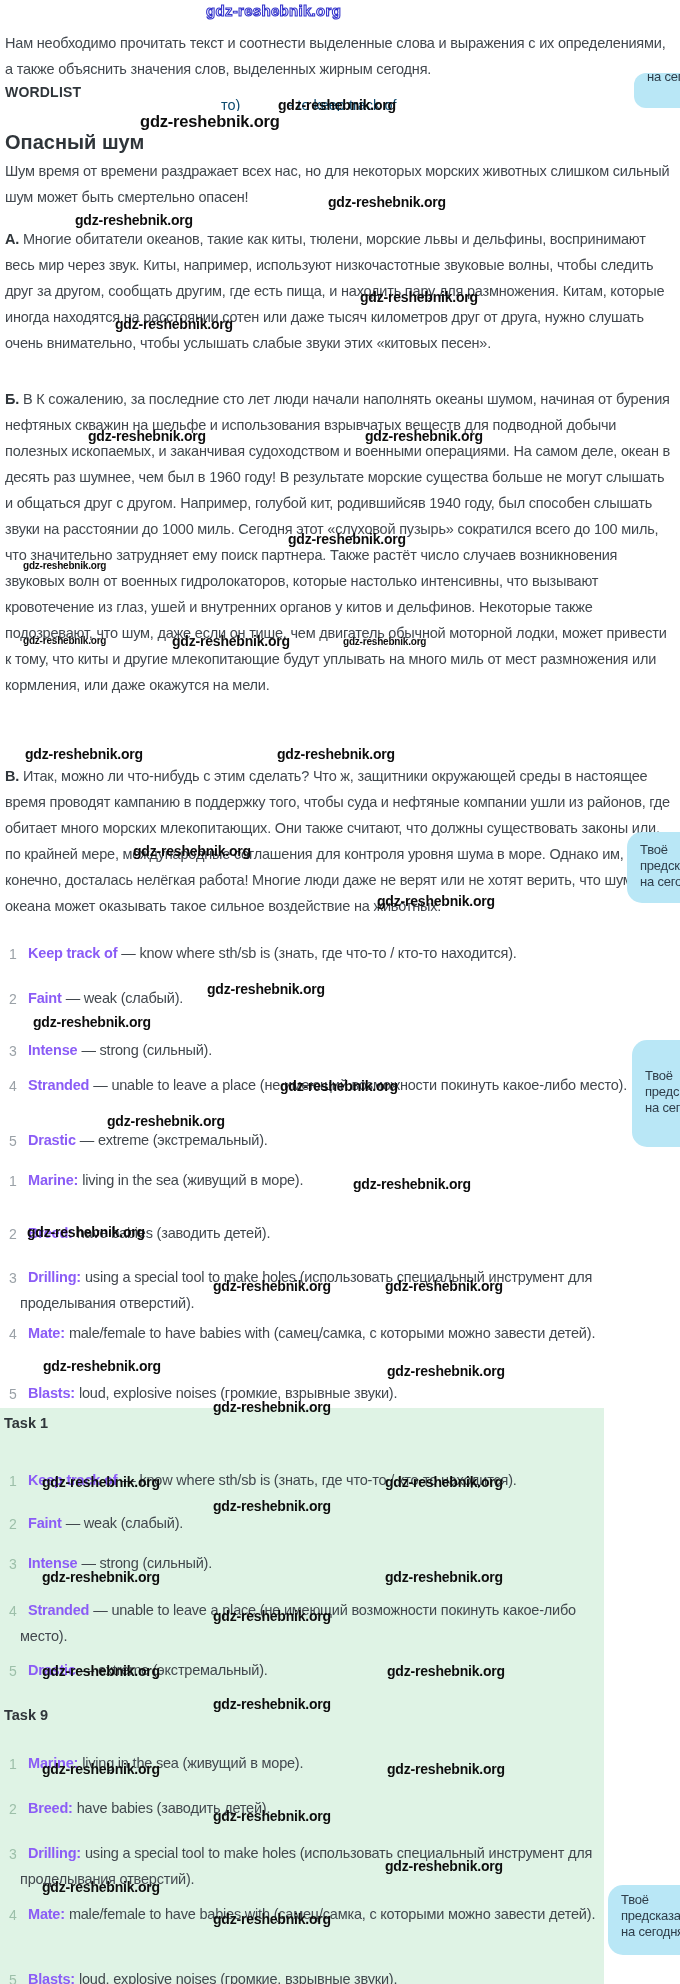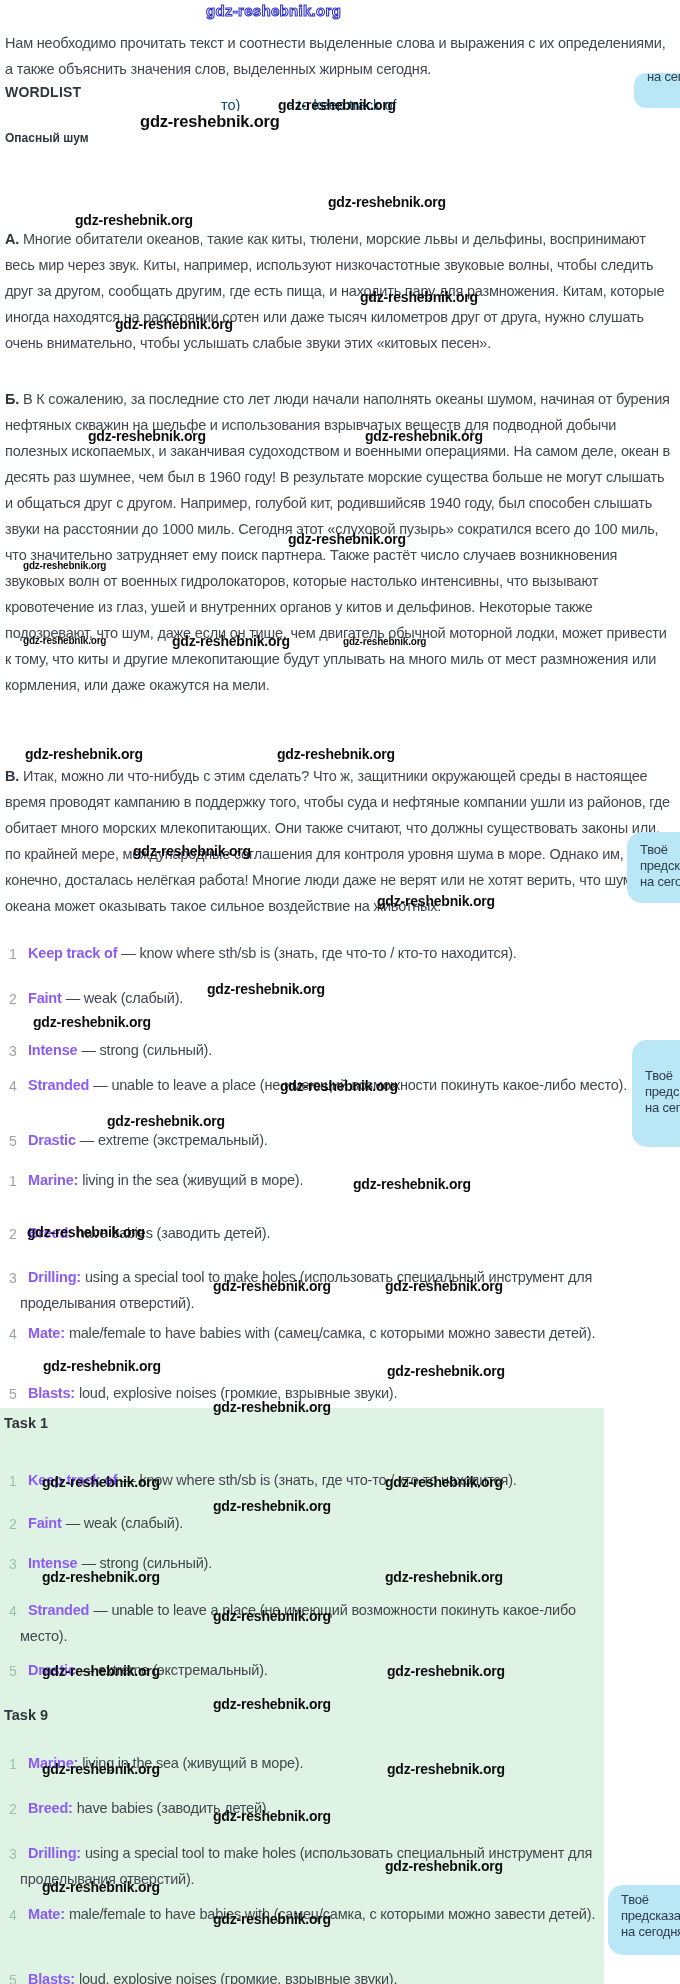--- a/index.html
+++ b/index.html
@@ -4,21 +4,21 @@
 <style>
   html,body{margin:0;padding:0;background:#ffffff;}
   #screen{position:relative;width:680px;height:1984px;overflow:hidden;background:#ffffff;
           font-family:"Liberation Sans",sans-serif;color:#42484e;}
   
   .para{position:absolute;left:5px;right:8px;margin:0;font-size:14.5px;line-height:26px;
         color:#42484e;letter-spacing:-0.2px;z-index:1;}
   .para b{color:#2f353a;}
   .h-bold{position:absolute;left:5px;margin:0;font-weight:700;color:#2f353a;z-index:1;}
   .h-wordlist{top:84px;font-size:14px;letter-spacing:0.2px;}
-  .h-title{top:131px;font-size:12px;}
+  .h-title{top:131px;font-size:20px;}
   
   .clipline{position:absolute;top:96px;left:5px;right:0;height:15px;overflow:hidden;
             color:#0c4a6e;font-size:14.5px;line-height:19px;z-index:1;text-align:center;}
   .clipline .frag2{position:absolute;left:216px;top:0;}
   
   .li{position:absolute;left:20px;right:6px;font-size:14.5px;line-height:26px;
       letter-spacing:-0.2px;color:#42484e;text-indent:8px;z-index:1;}
   .li .num{position:absolute;left:-11px;top:1px;width:16px;color:#9aa1a7;font-size:14px;
            text-indent:0;}
   .li b{color:#8b5cf6;}
@@ -57,20 +57,21 @@
 
   <h3 class="h-bold h-wordlist">WORDLIST</h3>
 
   <div class="clipline">
     <span class="frag1">- to keep track of</span>
     <span class="frag2">то)</span>
   </div>
 
   <h3 class="h-bold h-title">Опасный шум</h3>
 
+  <p class="para" style="top:158px">Шум время от времени раздражает всех нас, но для некоторых морских животных слишком сильный шум может быть смертельно опасен!</p>
 
   <p class="para" style="top:226px"><b>А.</b> <span>Многие обитатели океанов, такие как киты, тюлени, морские львы и дельфины, воспринимают весь мир через звук. Киты, например, используют низкочастотные звуковые волны, чтобы следить друг за другом, сообщать другим, где есть пища, и находить пару для размножения. Китам, которые иногда находятся на расстоянии сотен или даже тысяч километров друг от друга, нужно слушать очень внимательно, чтобы услышать слабые звуки этих «китовых песен».</span></p>
 
   <p class="para" style="top:386px"><b>Б.</b> <span>В К сожалению, за последние сто лет люди начали наполнять океаны шумом, начиная от бурения нефтяных скважин на шельфе и использования взрывчатых веществ для подводной добычи полезных ископаемых, и заканчивая судоходством и военными операциями. На самом деле, океан в десять раз шумнее, чем был в 1960 году! В результате морские существа больше не могут слышать и общаться друг с другом. Например, голубой кит, родившийсяв 1940 году, был способен слышать звуки на расстоянии до 1000 миль. Сегодня этот «слуховой пузырь» сократился всего до 100 миль, что значительно затрудняет ему поиск партнера. Также растёт число случаев возникновения звуковых волн от военных гидролокаторов, которые настолько интенсивны, что вызывают кровотечение из глаз, ушей и внутренних органов у китов и дельфинов. Некоторые также подозревают, что шум, даже если он тише, чем двигатель обычной моторной лодки, может привести к тому, что киты и другие млекопитающие будут уплывать на много миль от мест размножения или кормления, или даже окажутся на мели.</span></p>
 
   <p class="para" style="top:763px"><b>В.</b> <span>Итак, можно ли что-нибудь с этим сделать? Что ж, защитники окружающей среды в настоящее время проводят кампанию в поддержку того, чтобы суда и нефтяные компании ушли из районов, где обитает много морских млекопитающих. Они также считают, что должны существовать законы или, по крайней мере, международные соглашения для контроля уровня шума в море. Однако им, конечно, досталась нелёгкая работа! Многие люди даже не верят или не хотят верить, что шум океана может оказывать такое сильное воздействие на животных.</span></p>
 
   <div class="li" style="top:940px"><span class="num">1</span><b>Keep track of</b><span class="def">— know where sth/sb is (знать, где что-то / кто-то находится).</span></div>
   <div class="li" style="top:985px"><span class="num">2</span><b>Faint</b><span class="def">— weak (слабый).</span></div>
   <div class="li" style="top:1037px"><span class="num">3</span><b>Intense</b><span class="def">— strong (сильный).</span></div>

